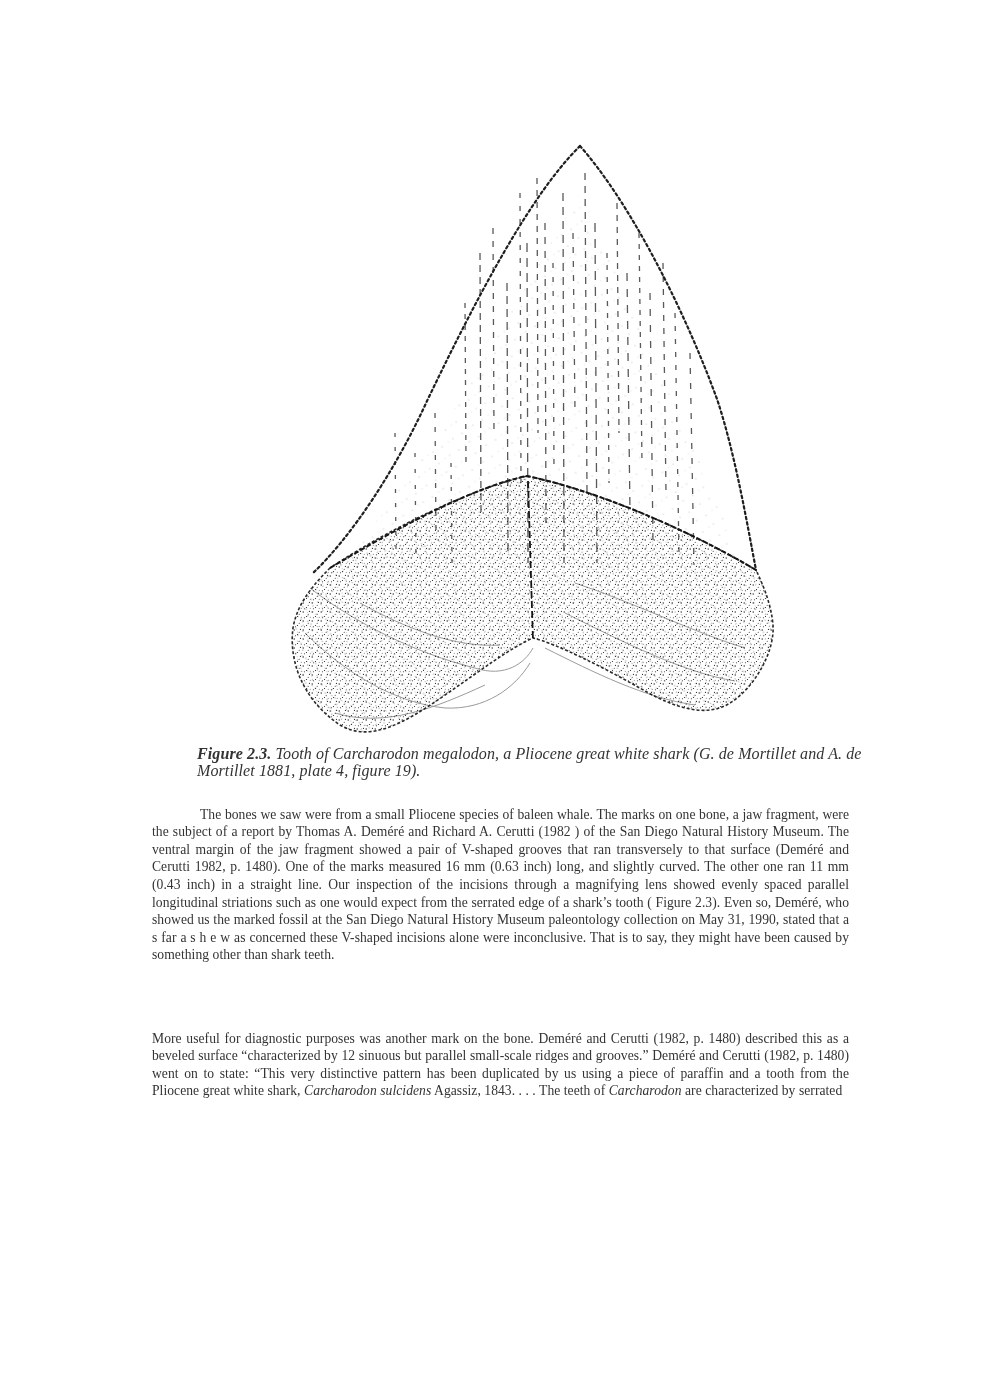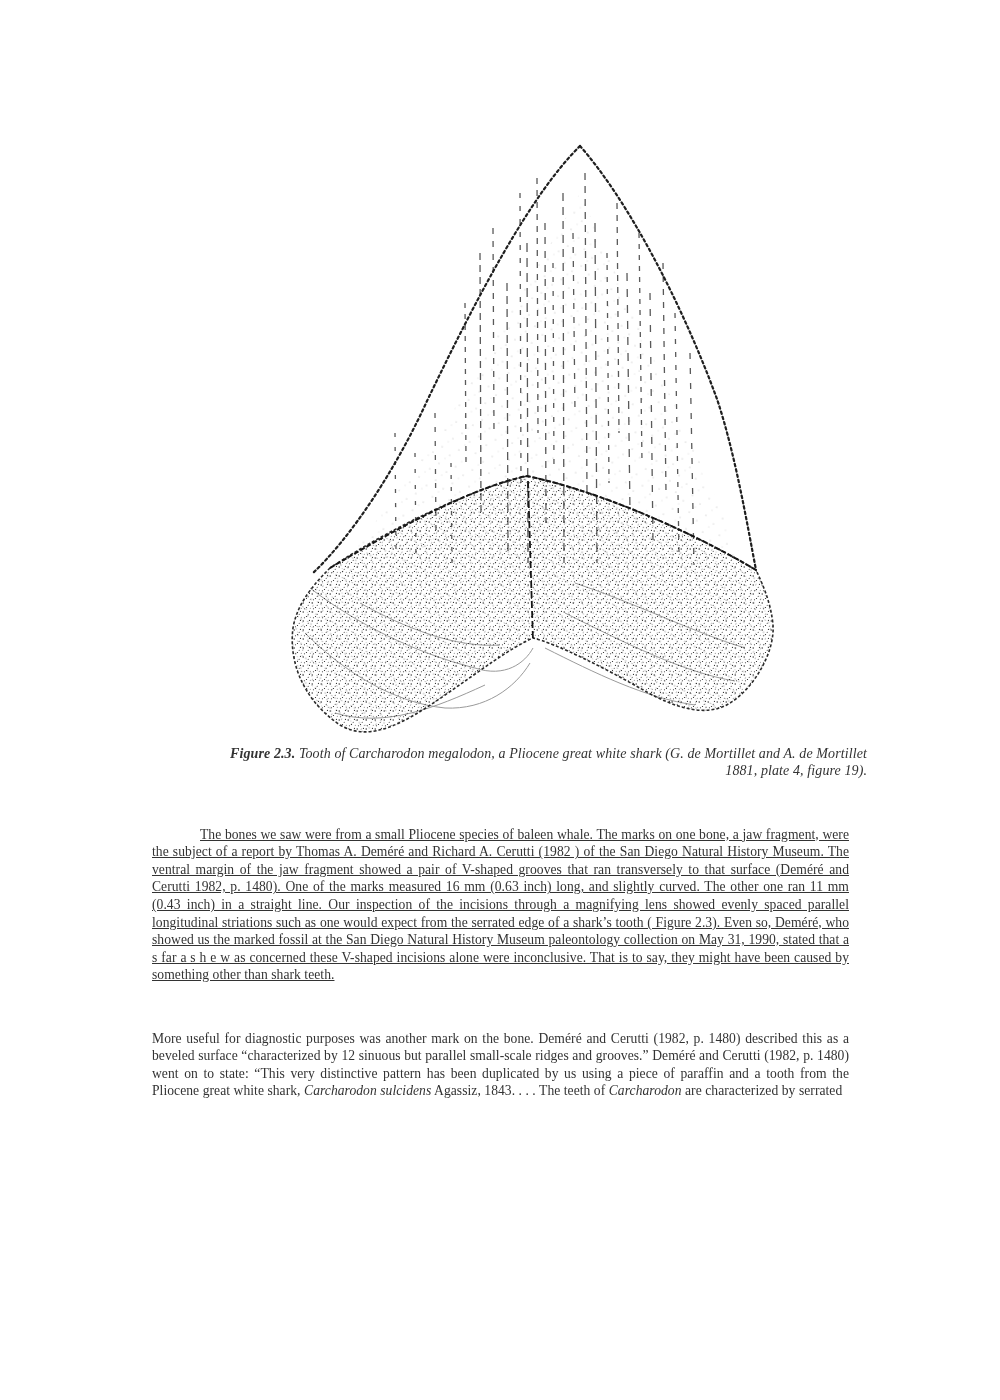--- a/index.html
+++ b/index.html
@@ -18,39 +18,39 @@
     top: 133px;
     width: 520px;
     height: 615px;
   }
   .figure-wrap svg { display: block; width: 100%; height: 100%; }
   .caption {
     position: absolute;
     left: 197px;
     top: 746px;
     width: 670px;
-    text-align: right;
-    font-size: 14px;
+    text-align: left;
+    font-size: 16px;
     line-height: 16.5px;
     font-style: italic;
     color: #333;
     letter-spacing: 0.1px;
   }
   .body-text {
     position: absolute;
     left: 152px;
     width: 697px;
     text-align: justify;
     text-justify: inter-word;
     font-size: 13.6px;
     line-height: 17.6px;
     color: #333;
     letter-spacing: 0.05px;
   }
-  .para-1 { top: 812px; text-indent: 48px; text-decoration: underline; }
+  .para-1 { top: 792px; text-indent: 48px; }
   .para-2 { top: 1016px; }
   .it { font-style: italic; }
   .bd { font-weight: bold; }
 </style>
 </head>
 <body>
 
 <div class="page">
 
   <figure class="figure-wrap" style="margin:0;">

